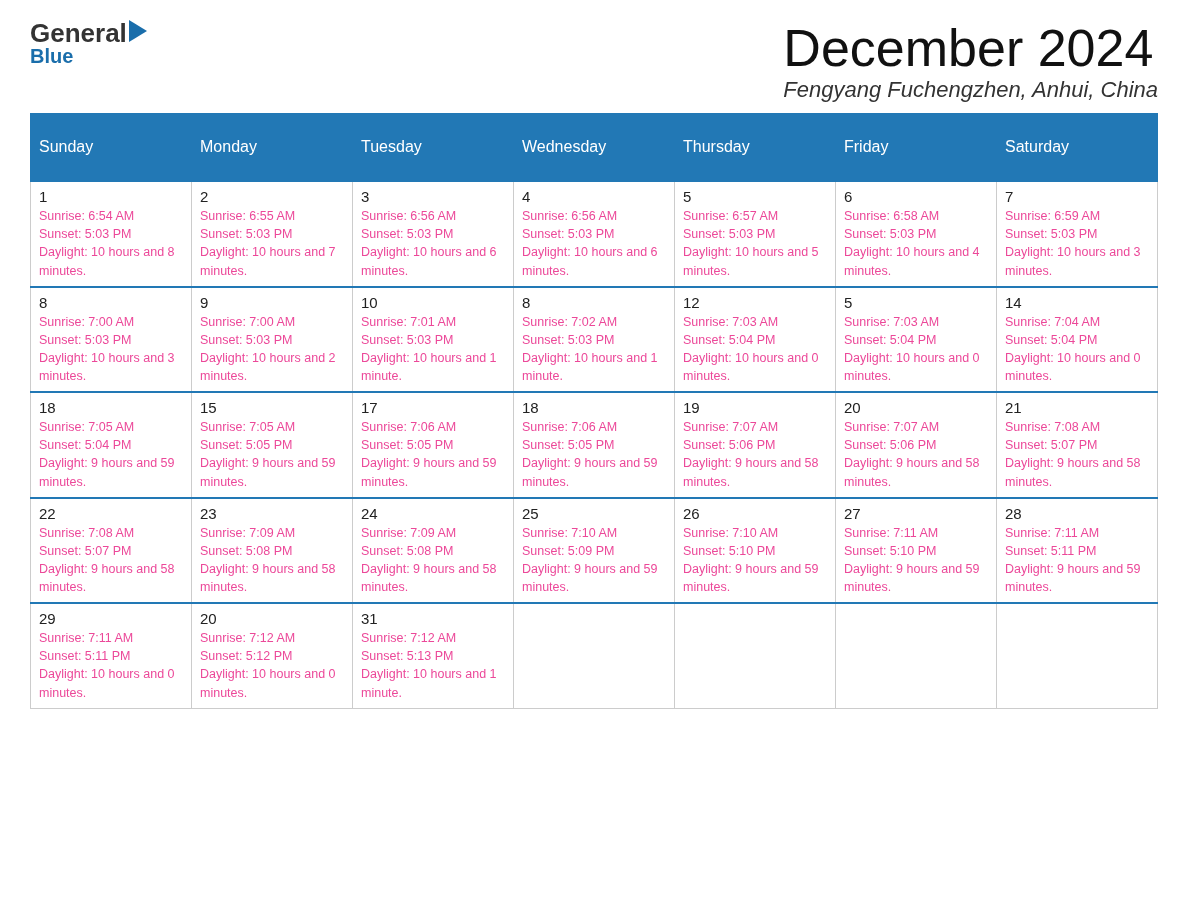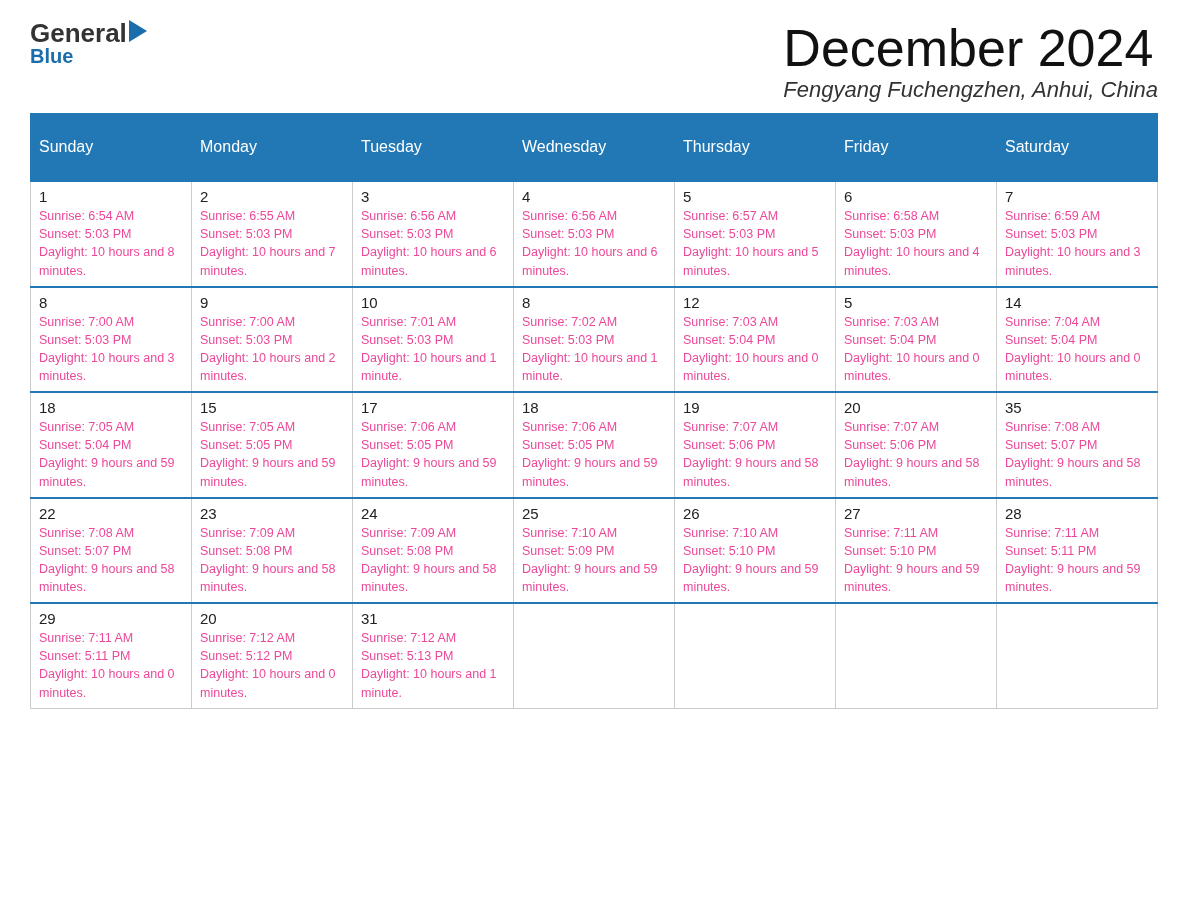--- a/index.html
+++ b/index.html
@@ -199,21 +199,21 @@
         </td>
         <td>
           <span class="day-num">19</span>
 <div class="day-info">Sunrise: 7:07 AM<br>Sunset: 5:06 PM<br>Daylight: 9 hours and 58 minutes.</div>
         </td>
         <td>
           <span class="day-num">20</span>
 <div class="day-info">Sunrise: 7:07 AM<br>Sunset: 5:06 PM<br>Daylight: 9 hours and 58 minutes.</div>
         </td>
         <td>
-          <span class="day-num">35</span>
+          <span class="day-num">21</span>
 <div class="day-info">Sunrise: 7:08 AM<br>Sunset: 5:07 PM<br>Daylight: 9 hours and 58 minutes.</div>
         </td>
       </tr>
       <tr>
         <td>
           <span class="day-num">22</span>
 <div class="day-info">Sunrise: 7:08 AM<br>Sunset: 5:07 PM<br>Daylight: 9 hours and 58 minutes.</div>
         </td>
         <td>
           <span class="day-num">23</span>

